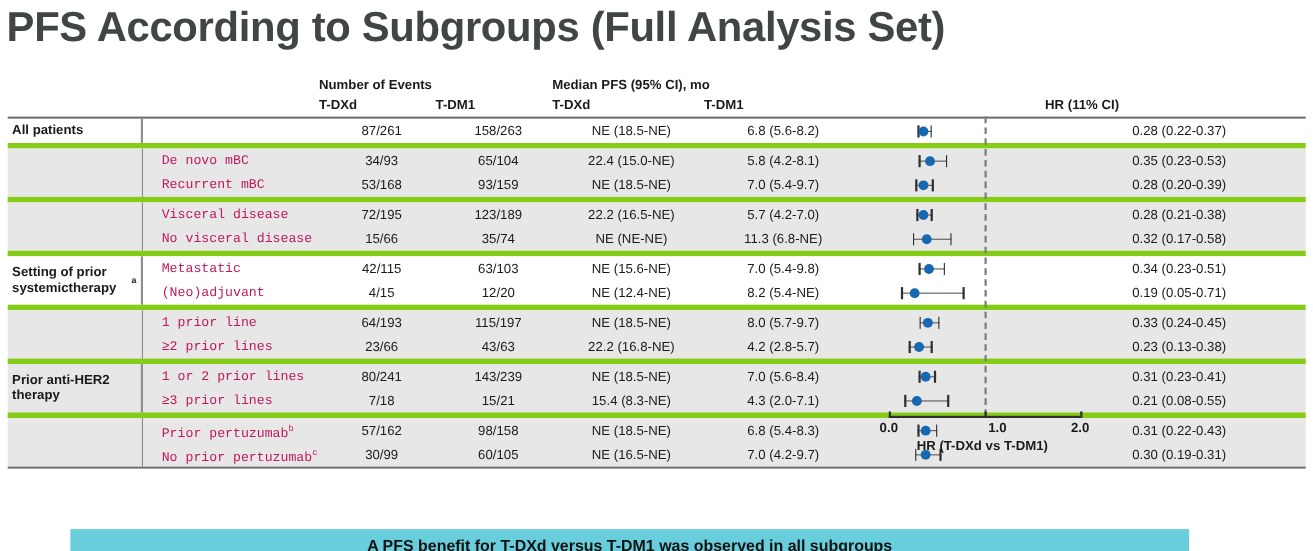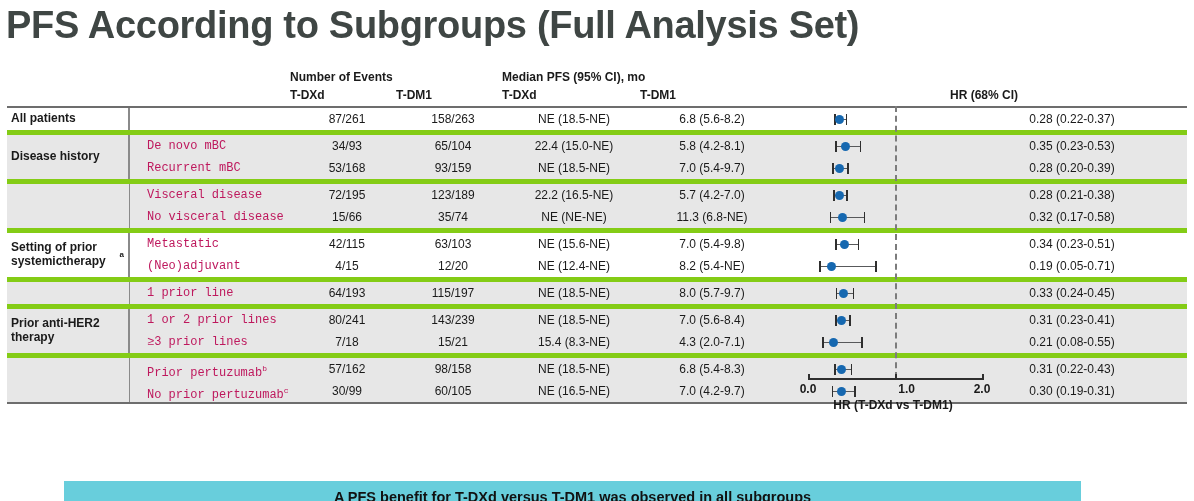--- a/index.html
+++ b/index.html
@@ -236,21 +236,21 @@
 
 <div id="slide-title" style="color: rgb(63, 70, 68);">PFS According to Subgroups (Full Analysis Set)</div>
 
 <div id="col-headers">
   <div class="hdr hdr-group" style="left:290px;width:206px;">Number of Events</div>
   <div class="hdr hdr-group" style="left:502px;width:268px;">Median PFS (95% CI), mo</div>
   <div class="hdr hdr-sub" style="left:290px;width:100px;">T-DXd</div>
   <div class="hdr hdr-sub" style="left:396px;width:100px;">T-DM1</div>
   <div class="hdr hdr-sub" style="left:502px;width:130px;">T-DXd</div>
   <div class="hdr hdr-sub" style="left:640px;width:130px;">T-DM1</div>
-  <div class="hdr hdr-sub" style="left:950px;width:230px;">HR (68% CI)</div>
+  <div class="hdr hdr-sub" style="left:950px;width:230px;">HR (11% CI)</div>
 </div>
 
 <div id="forest-table">
     <div class="band plain">
       <div class="divider-v"></div>
       <div class="row">
         <div class="group-label">
           <span>All patients</span>
         </div>
         <div class="cell c-ev1">87/261</div>
@@ -261,23 +261,20 @@
         <div class="plotcell">
           <div class="ci-line" style="left: 49.14px; width: 13.05px;"></div>
           <div class="ci-cap" style="left: 49.14px;"></div>
           <div class="ci-cap" style="left: 60.59px;"></div>
           <div class="dot" style="left: 54.36px; background: rgb(22, 104, 176);"></div>
         </div>
       </div>
     </div>
     <div class="band shaded">
       <div class="divider-v"></div>
-      <div class="group-label vcentre" style="height: 44px;">
-        <span>Disease history</span>
-      </div>
       <div class="row" style="border-bottom: none;">
         <div class="sub-label"><span>De novo mBC</span></div>
         <div class="cell c-ev1">34/93</div>
         <div class="cell c-ev2">65/104</div>
         <div class="cell c-md1">22.4 (15.0-NE)</div>
         <div class="cell c-md2">5.8 (4.2-8.1)</div>
         <div class="cell c-hr">0.35 (0.23-0.53)</div>
         <div class="plotcell">
           <div class="ci-line" style="left: 50.01px; width: 26.1px;"></div>
           <div class="ci-cap" style="left: 50.01px;"></div>
@@ -373,20 +370,34 @@
         <div class="cell c-ev1">64/193</div>
         <div class="cell c-ev2">115/197</div>
         <div class="cell c-md1">NE (18.5-NE)</div>
         <div class="cell c-md2">8.0 (5.7-9.7)</div>
         <div class="cell c-hr">0.33 (0.24-0.45)</div>
         <div class="plotcell">
           <div class="ci-line" style="left: 50.88px; width: 18.27px;"></div>
           <div class="ci-cap" style="left: 50.88px;"></div>
           <div class="ci-cap" style="left: 67.55px;"></div>
           <div class="dot" style="left: 58.71px; background: rgb(22, 104, 176);"></div>
+        </div>
+      </div>
+      <div class="row">
+        <div class="sub-label"><span>≥2 prior lines</span></div>
+        <div class="cell c-ev1">23/66</div>
+        <div class="cell c-ev2">43/63</div>
+        <div class="cell c-md1">22.2 (16.8-NE)</div>
+        <div class="cell c-md2">4.2 (2.8-5.7)</div>
+        <div class="cell c-hr">0.23 (0.13-0.38)</div>
+        <div class="plotcell">
+          <div class="ci-line" style="left: 41.31px; width: 21.75px;"></div>
+          <div class="ci-cap" style="left: 41.31px;"></div>
+          <div class="ci-cap" style="left: 61.46px;"></div>
+          <div class="dot" style="left: 50.01px; background: rgb(22, 104, 176);"></div>
         </div>
       </div>
     </div>
     <div class="band shaded">
       <div class="divider-v"></div>
       <div class="group-label vcentre" style="height: 44px;">
         <span>Prior anti-HER2 therapy</span>
       </div>
       <div class="row" style="border-bottom: none;">
         <div class="sub-label"><span>1 or 2 prior lines</span></div>

